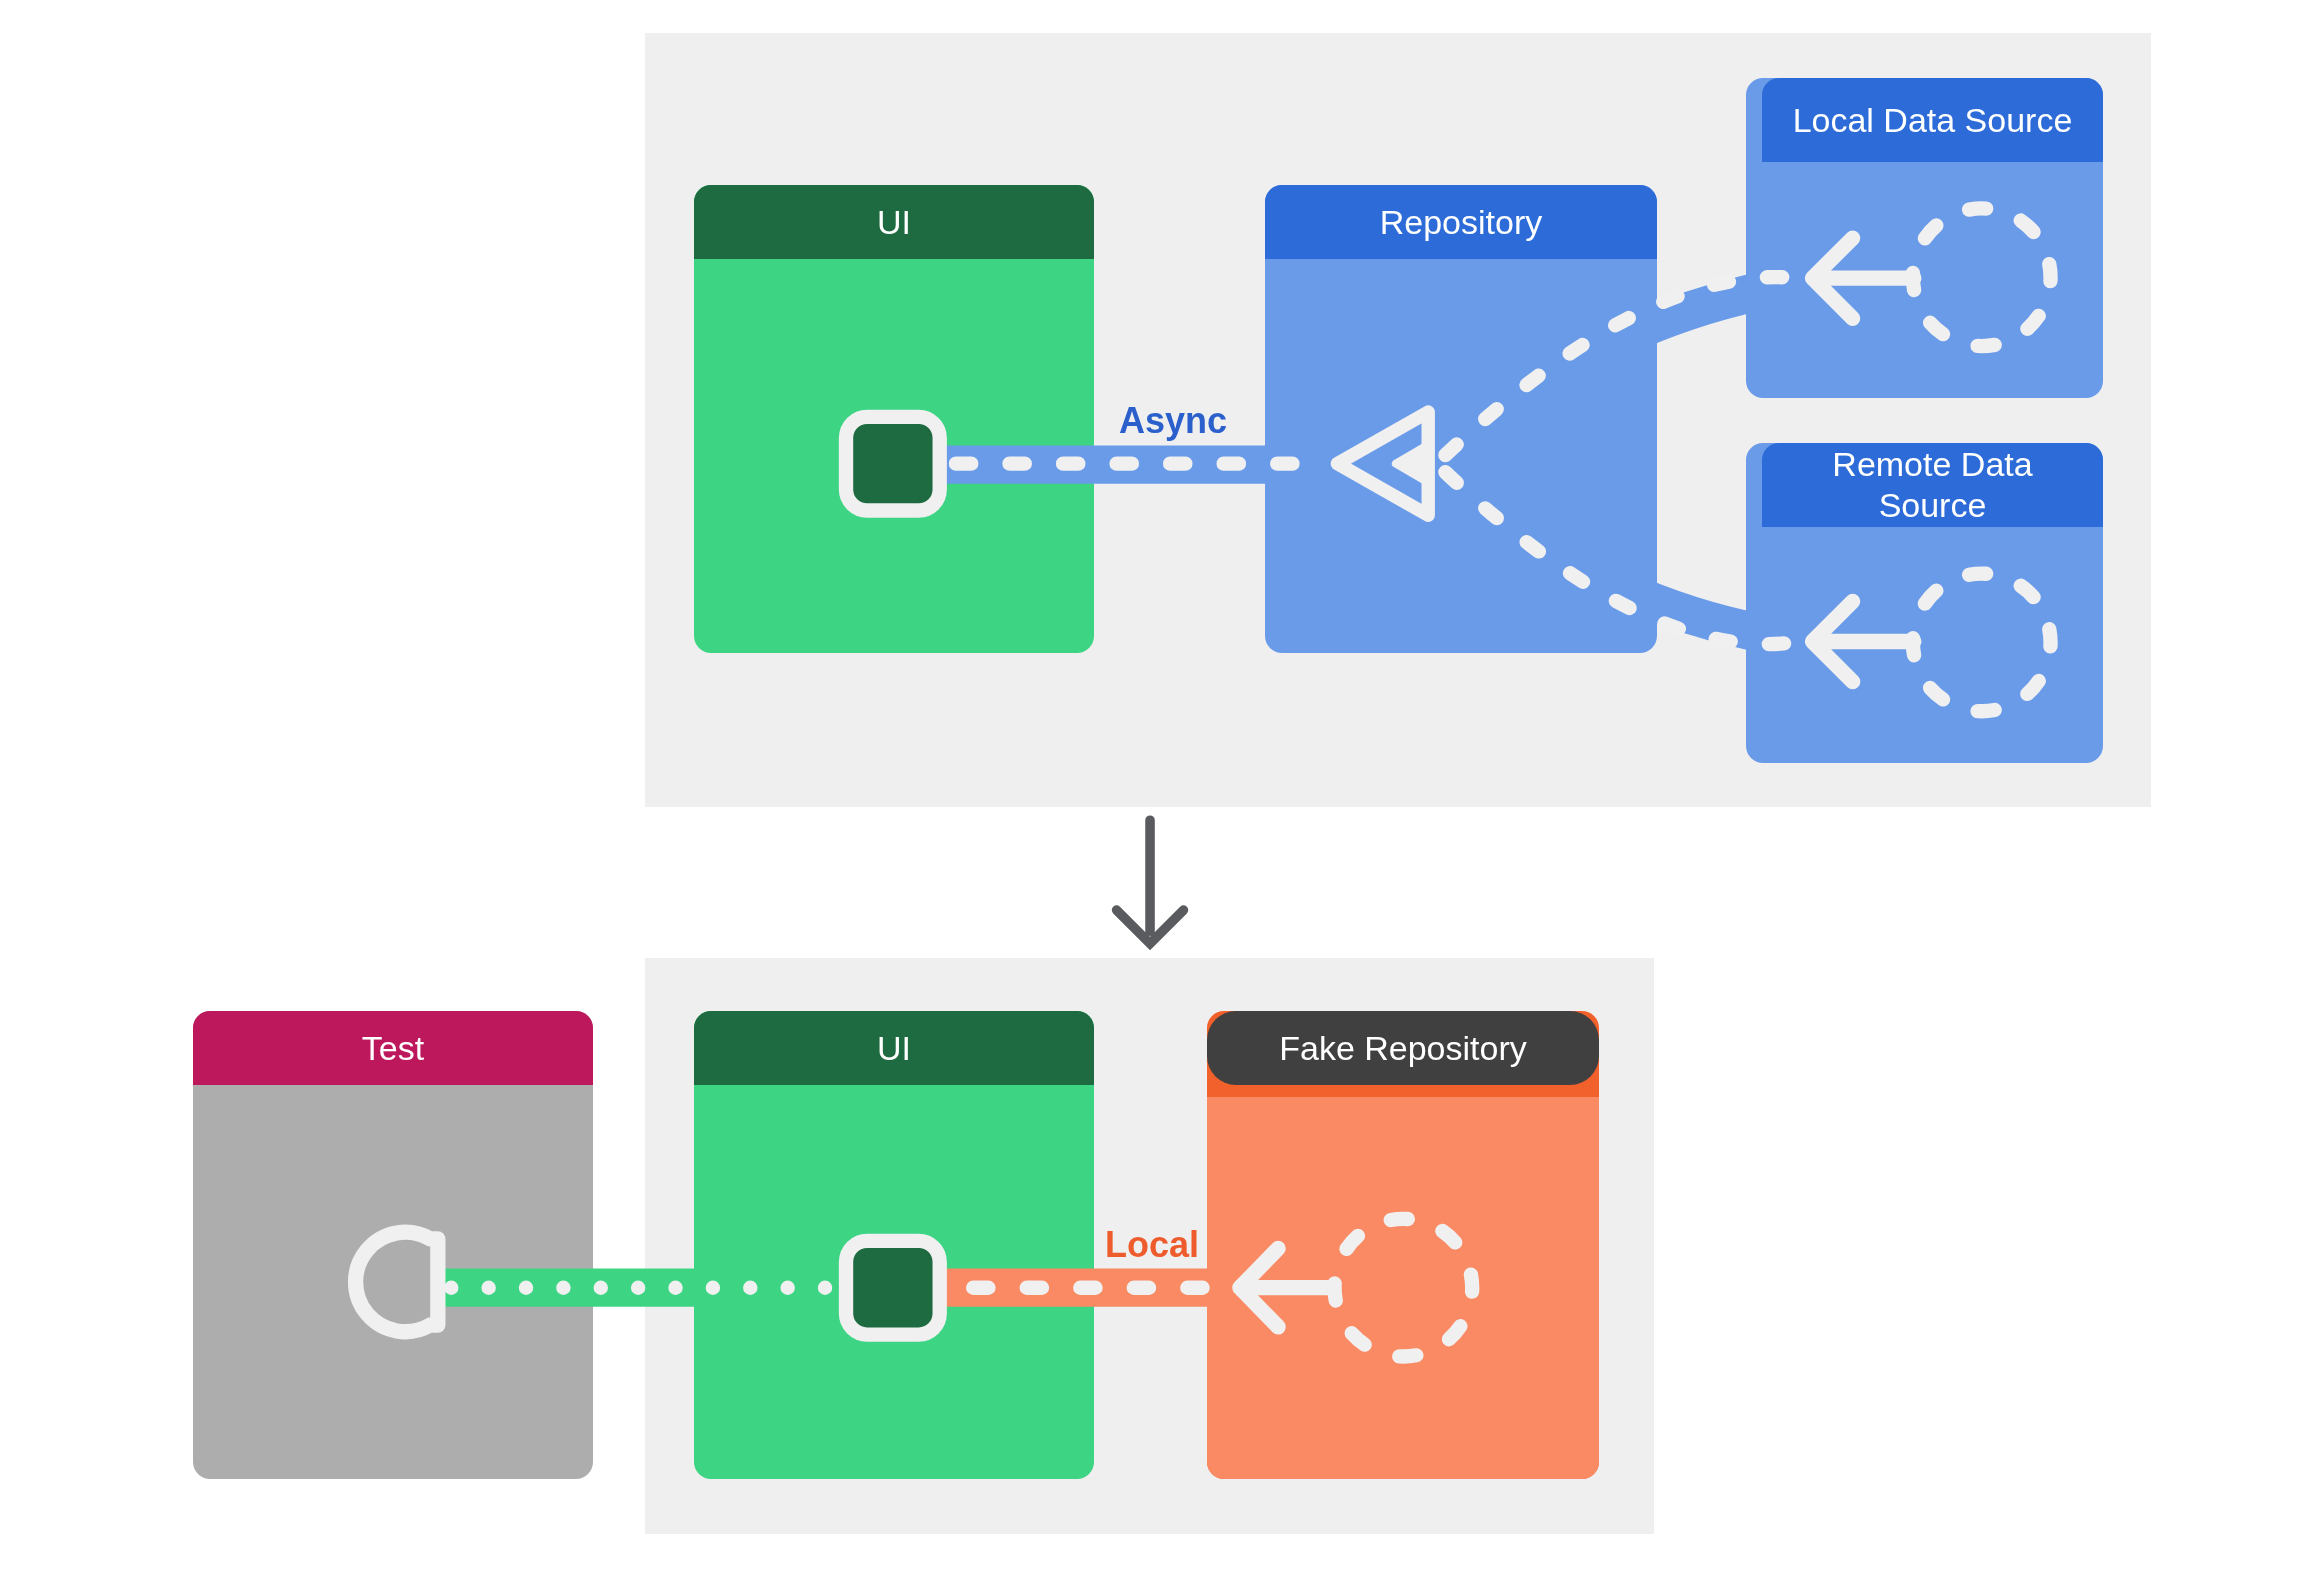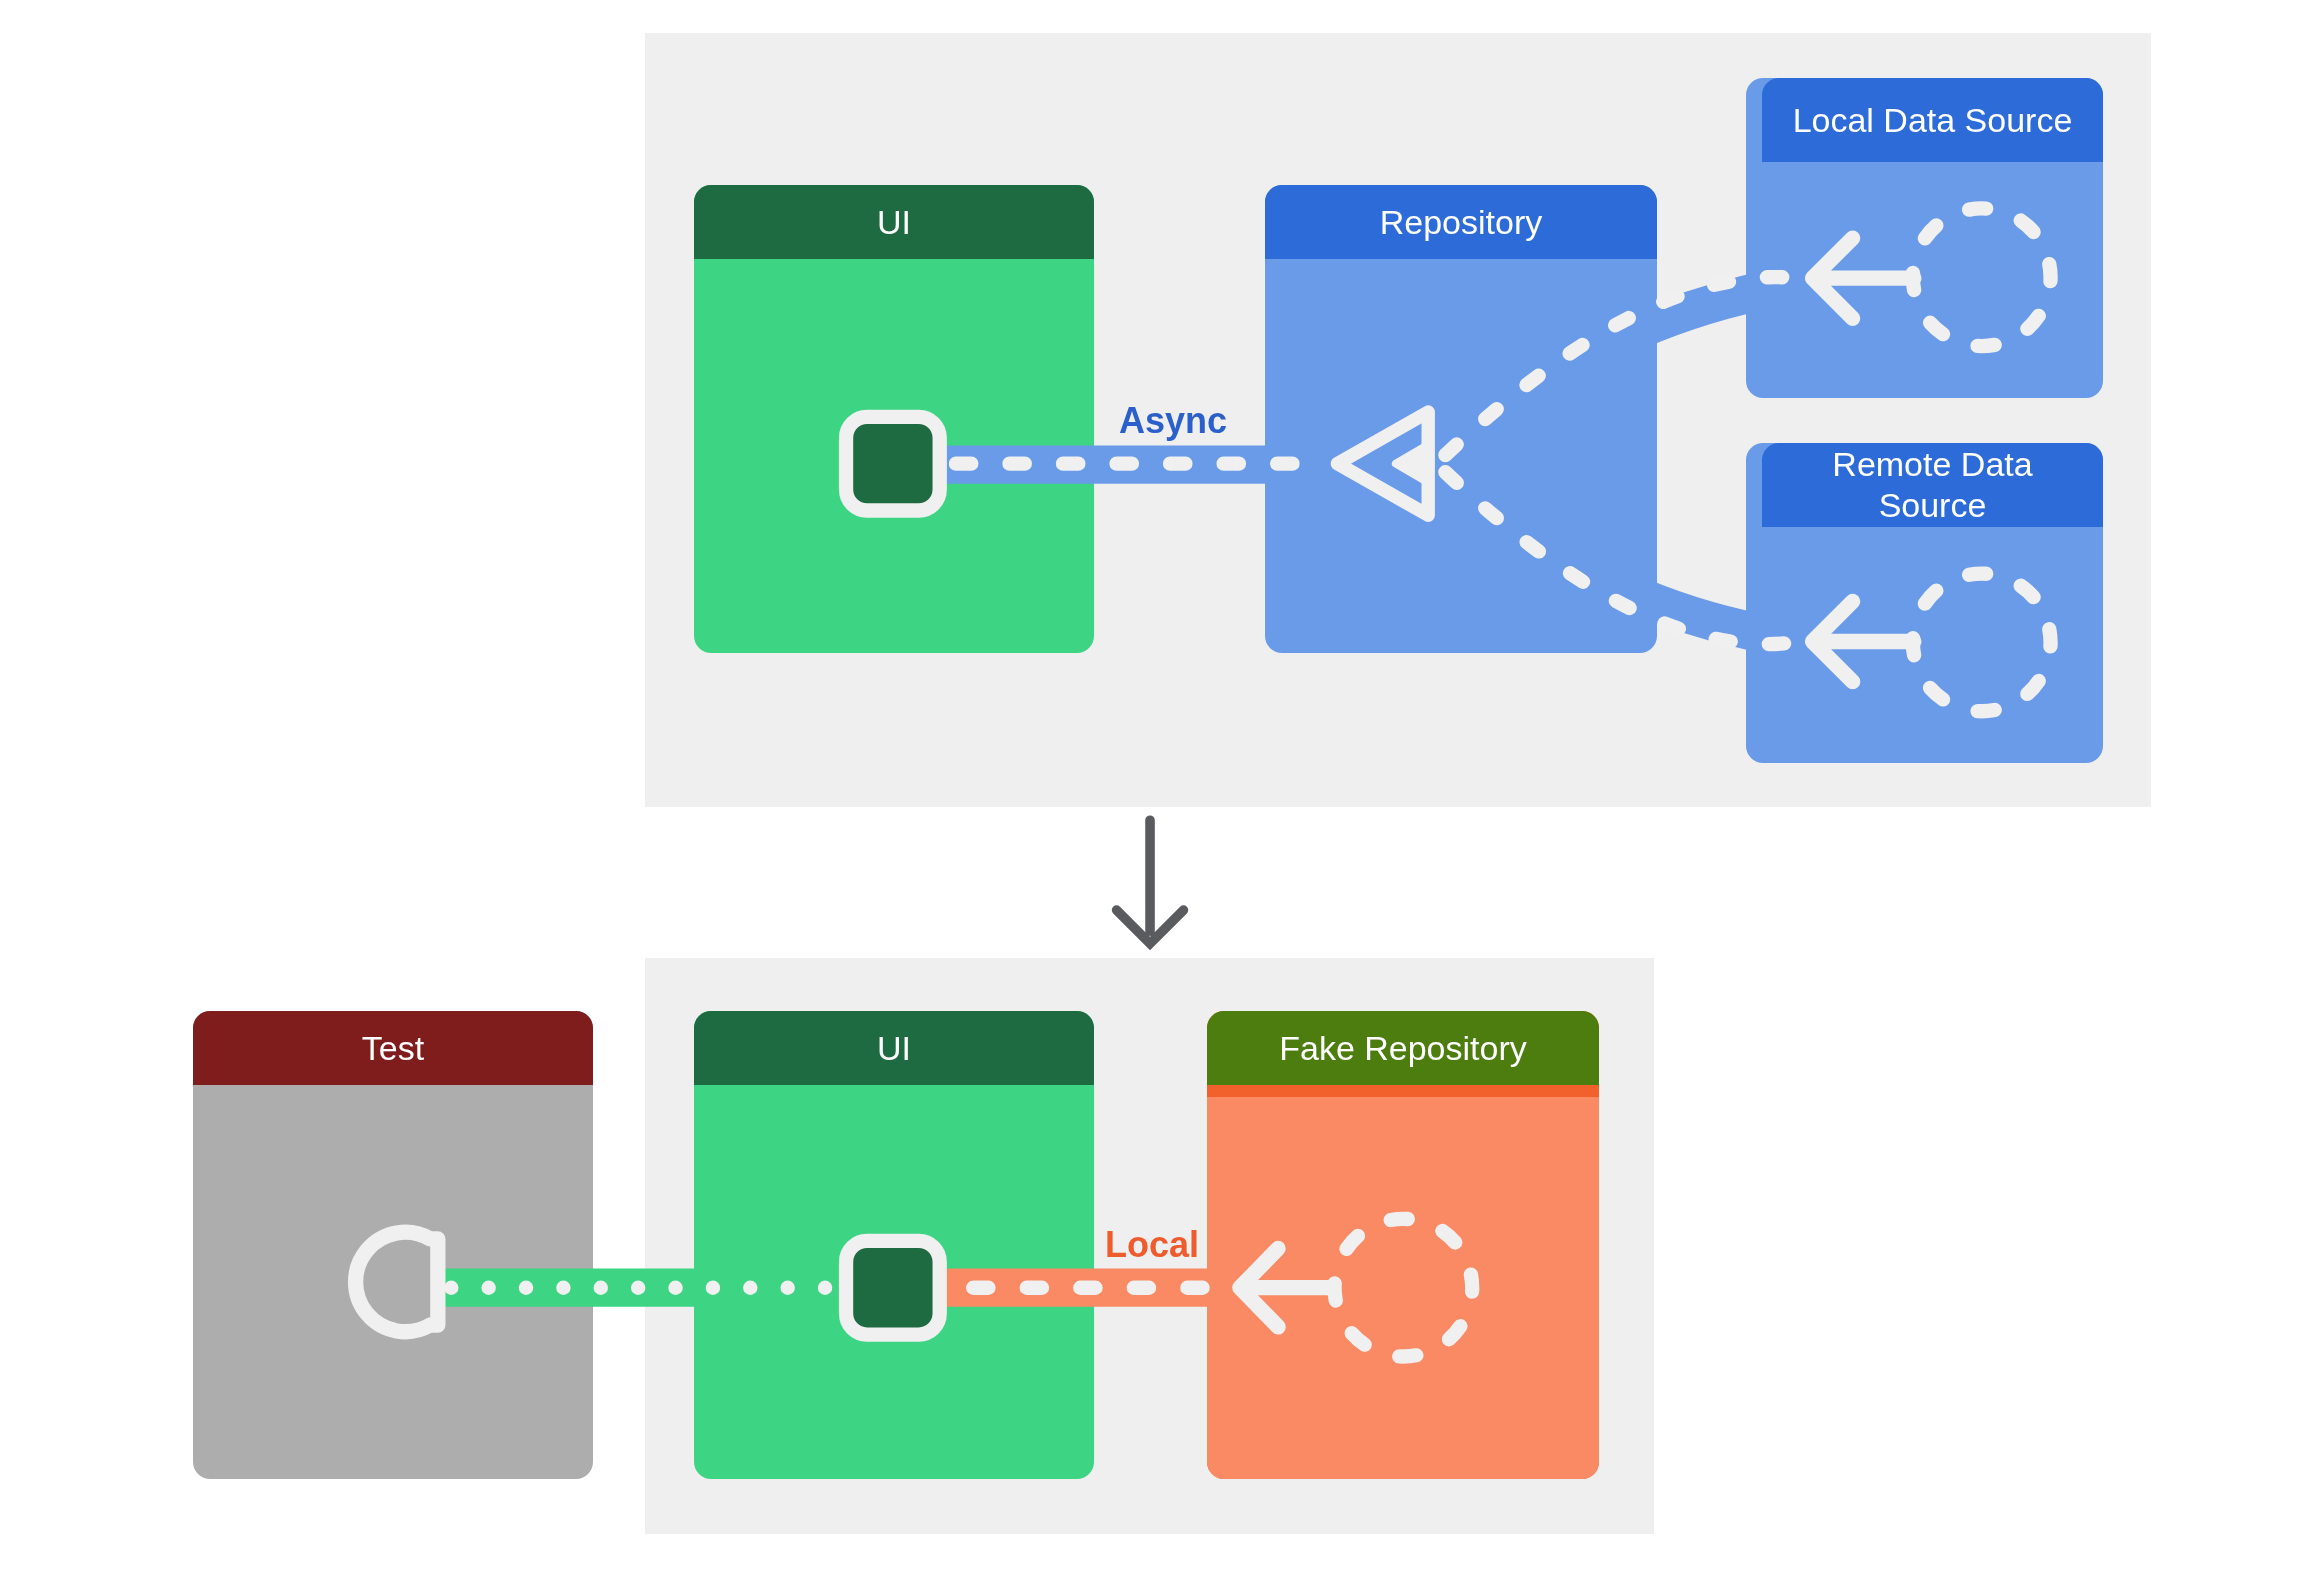--- a/index.html
+++ b/index.html
@@ -29,26 +29,26 @@
   #card-ui-top .card-header { background: #1E6B41; }
   #card-repository { left: 1265px; top: 185px;  width: 392px; height: 468px; background: #6A9BE9; }
   #card-repository .card-header { background: #2D6CD8; }
   #card-local      { left: 1746px; top: 78px;   width: 357px; height: 320px; background: #6A9BE9; }
   #card-local .card-header { background: #2D6CD8; }
   #card-remote     { left: 1746px; top: 443px;  width: 357px; height: 320px; background: #6A9BE9; }
   #card-remote .card-header { background: #2D6CD8; }
   #card-remote .card-header span { display: inline-block; max-width: 239px; }
 
   #card-test      { left: 193px;  top: 1011px; width: 400px; height: 468px; background: #ADADAD; }
-  #card-test .card-header { background: #7f1d1d; }
+  #card-test .card-header { background: #be185d; }
   #card-ui-bottom { left: 694px;  top: 1011px; width: 400px; height: 468px; background: #3DD583; }
   #card-ui-bottom .card-header { background: #1E6B41; }
   #card-fake      { left: 1207px; top: 1011px; width: 392px; height: 468px; background: #F2612B; }
   #card-fake .card-body { position:absolute; left:0; right:0; top:86px; bottom:0; background:#F98A63; border-radius: 0 0 17px 17px; }
-  #card-fake .card-header { background: #4d7c0f; }
+  #card-fake .card-header { background: #404040; border-radius: 29px; }
 
   .flow-label {
     position: absolute; width: 210px; text-align: center;
     font-size: 36px; font-weight: bold;
   }
   #async-label { left: 1068px; top: 400px;  color: #2B5FCC; }
   #sync-label  { left: 1047px; top: 1224px; color: #EE5B2C; }
 
   #connector-layer { position: absolute; left: 0; top: 0; pointer-events: none; }
 </style>

